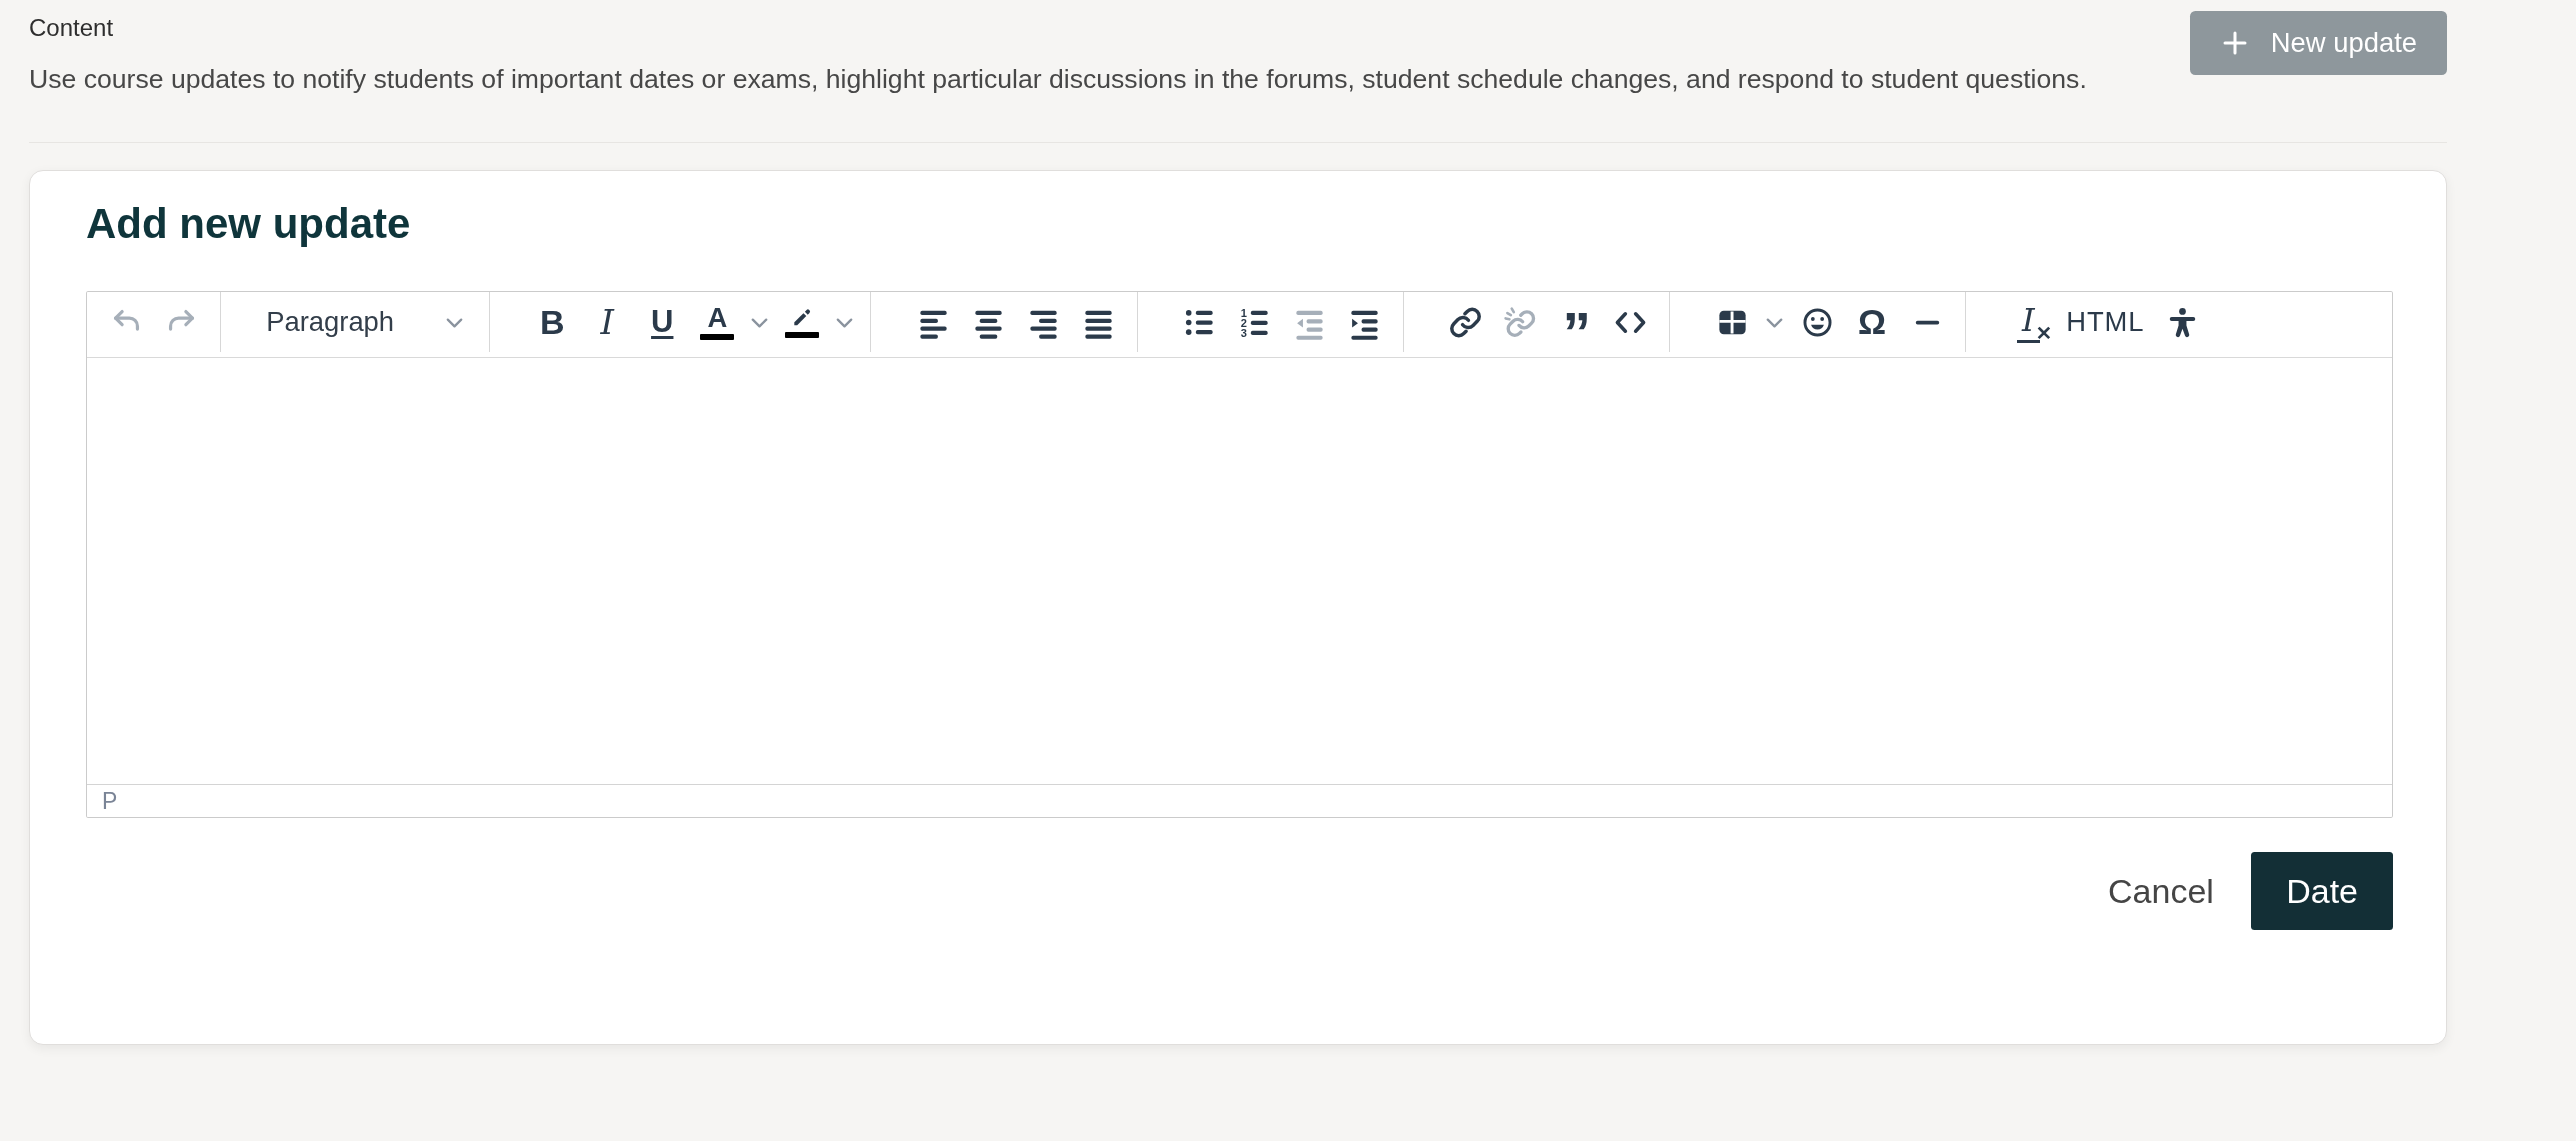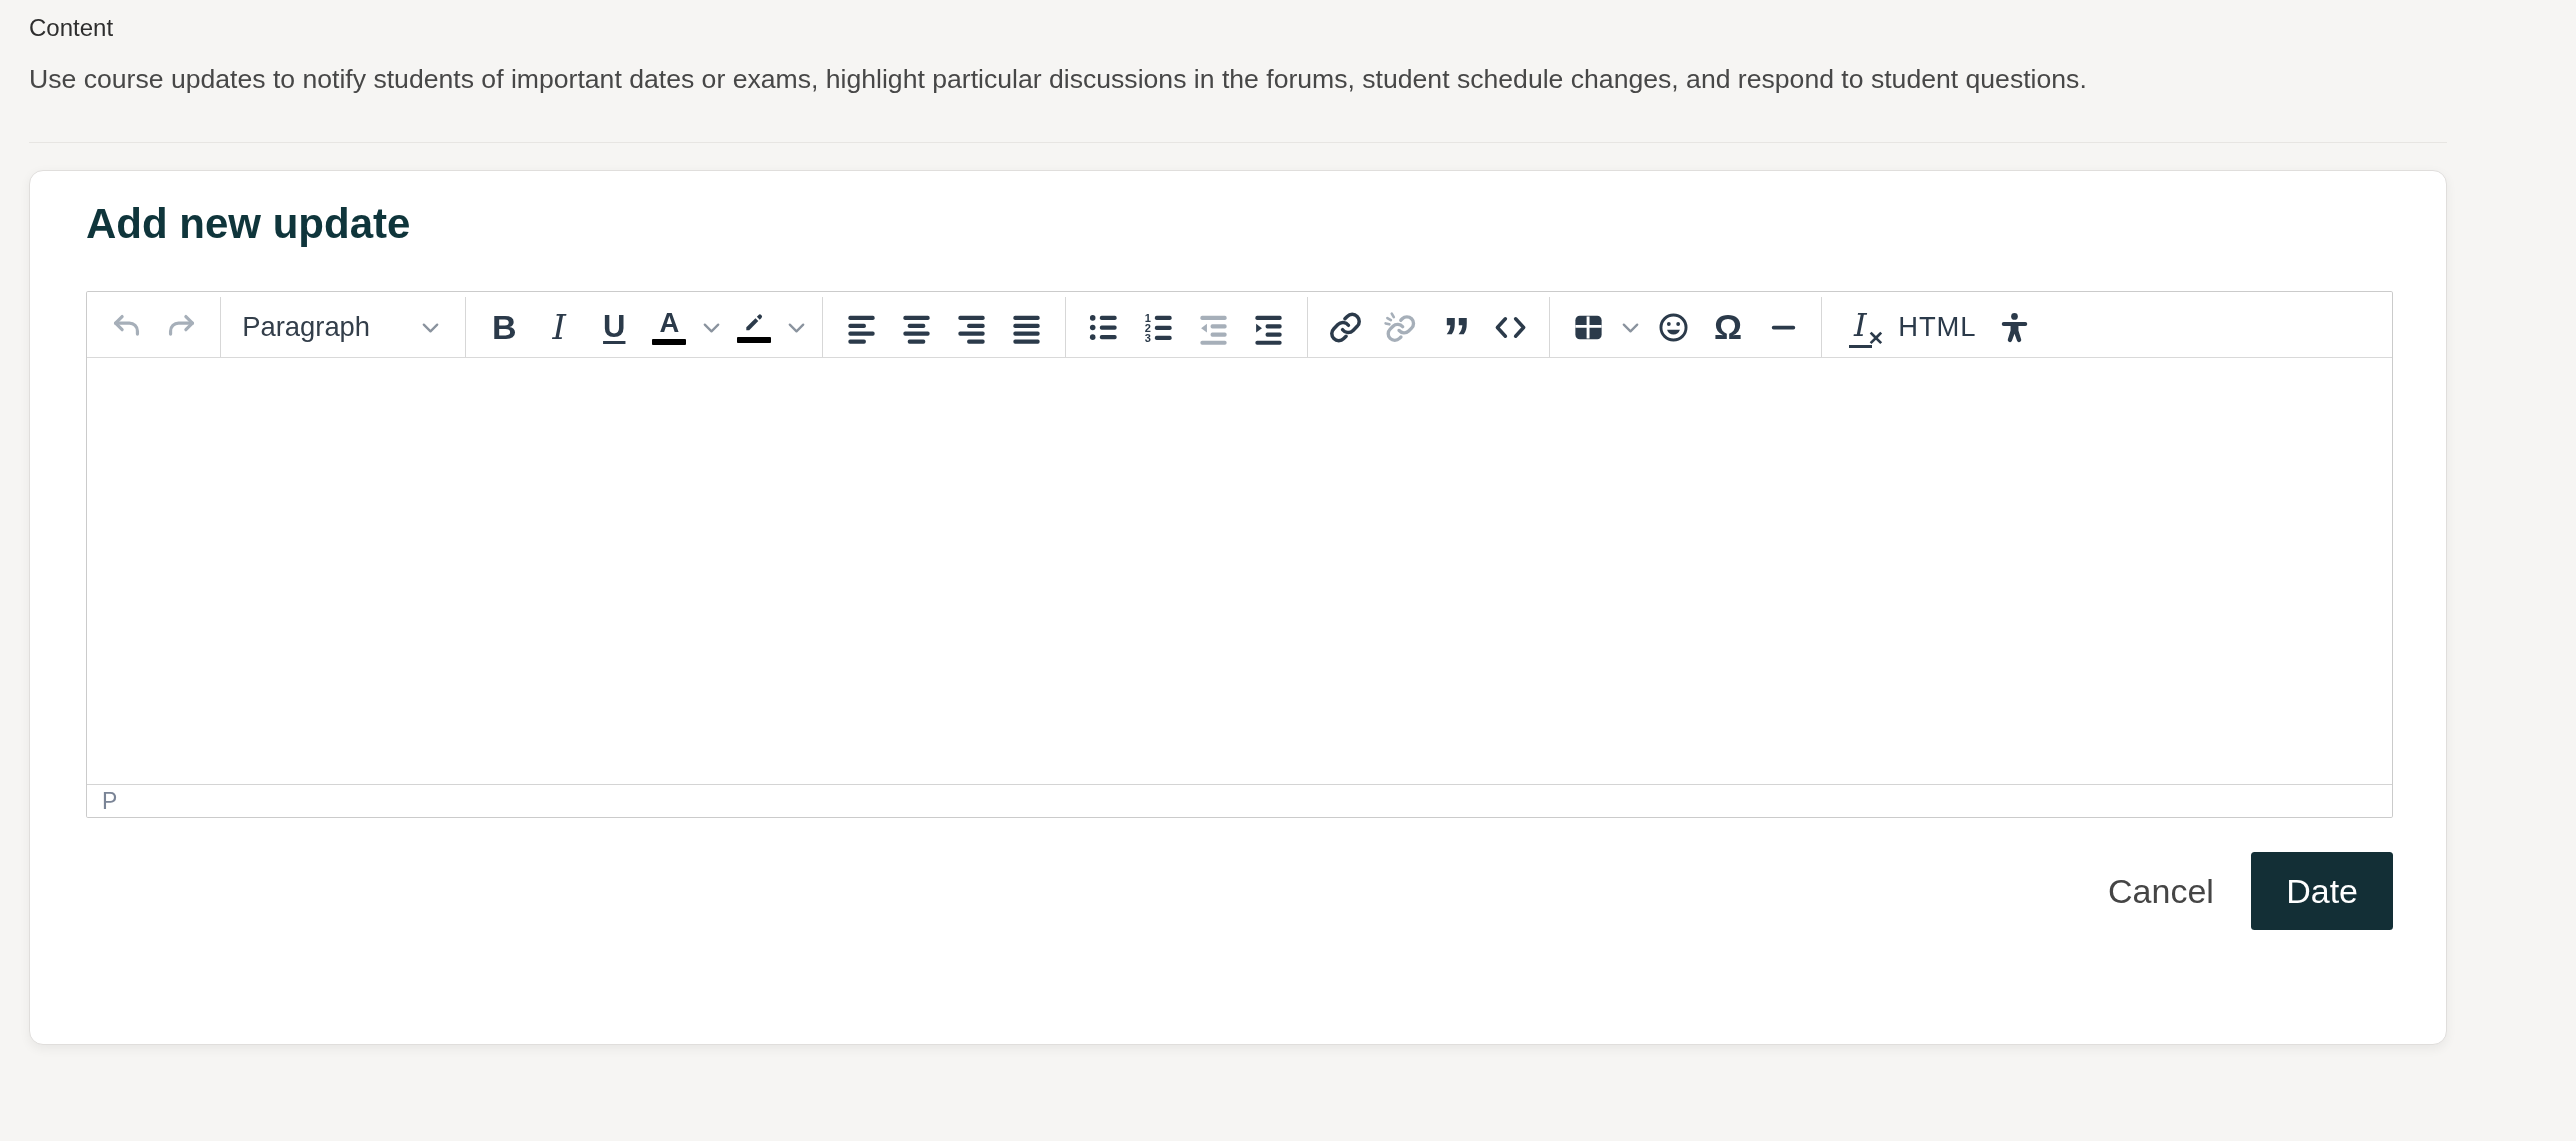--- a/index.html
+++ b/index.html
@@ -41,21 +41,21 @@
     padding: 0 26.6px 0 28px;
     display: flex; align-items: center; justify-content: space-between;
     cursor: text;
   }
   .date-fieldset legend { font-size: 24px; color: #6f7377; padding: 0 8px; margin-left: 3.5px; }
   .date-value { font-size: 33px; color: #3f3f3f; }
   .date-cal { display: flex; align-items: center; cursor: pointer; }
 
   
   .editor { margin-top: 44px; border: 1.8px solid #cbcbcb; border-radius: 1.8px; background: #fff; }
-  .toolbar { display: flex; align-items: flex-end; height: 66px; border-bottom: 0.9px solid #d9d9d9; padding-left: 1.8px; }
+  .toolbar { display: flex; align-items: flex-start; height: 66px; border-bottom: 0.9px solid #d9d9d9; padding-left: 1.8px; gap: 24px; }
   .tb-group { display: flex; align-items: center; padding: 0 10.6px; border-right: 0.9px solid #d7d7d7; }
   .tb-group:last-child { border-right: none; }
   .tb-btn {
     min-width: 55px; height: 60px; border: none; background: transparent;
     display: flex; align-items: center; justify-content: center;
     color: #2b3a4a; cursor: pointer; border-radius: 3.5px;
     font-family: "Liberation Sans", sans-serif;
   }
   .tb-btn.disabled { color: #a6afb9; cursor: default; }
   .tb-btn svg { display: block; }
@@ -100,20 +100,28 @@
   .post-btn { background: #132f36; border: none; border-radius: 3.5px; color: #ffffff; font-size: 34px;
     height: 78px; padding: 0 35px; cursor: pointer; font-family: "Liberation Sans", sans-serif; }
 </style>
 </head>
 <body>
 
 <div class="page">
 
   <div class="breadcrumb">Content</div>
 
+  <button class="new-update-btn">
+    <span class="ic">
+        <svg width="30" height="30" viewBox="0 0 24 24">
+          <path d="M12 4v16M4 12h16" stroke="#fff" stroke-width="2.4" stroke-linecap="round"></path>
+        </svg>
+      </span>
+    <span>New update</span>
+  </button>
 
   <p class="page-desc">Use course updates to notify students of important dates or exams, highlight particular discussions in the forums, student schedule changes, and respond to student questions.</p>
 
   <hr class="divider">
 
   <div class="card">
     <h2 class="card-title">Add new update</h2>
 
 
     <div class="editor">

